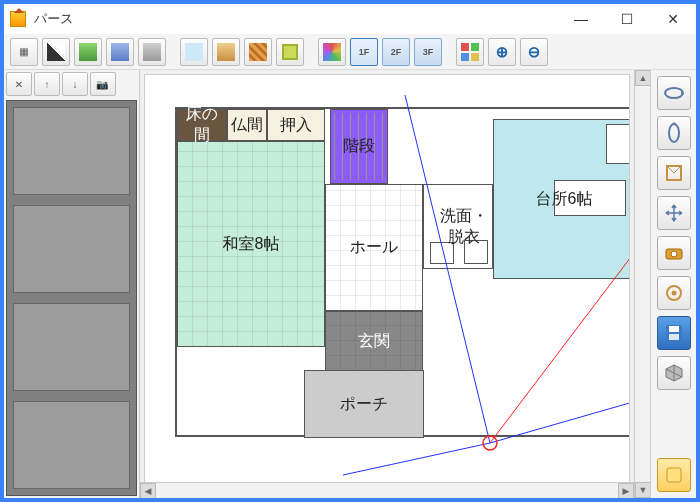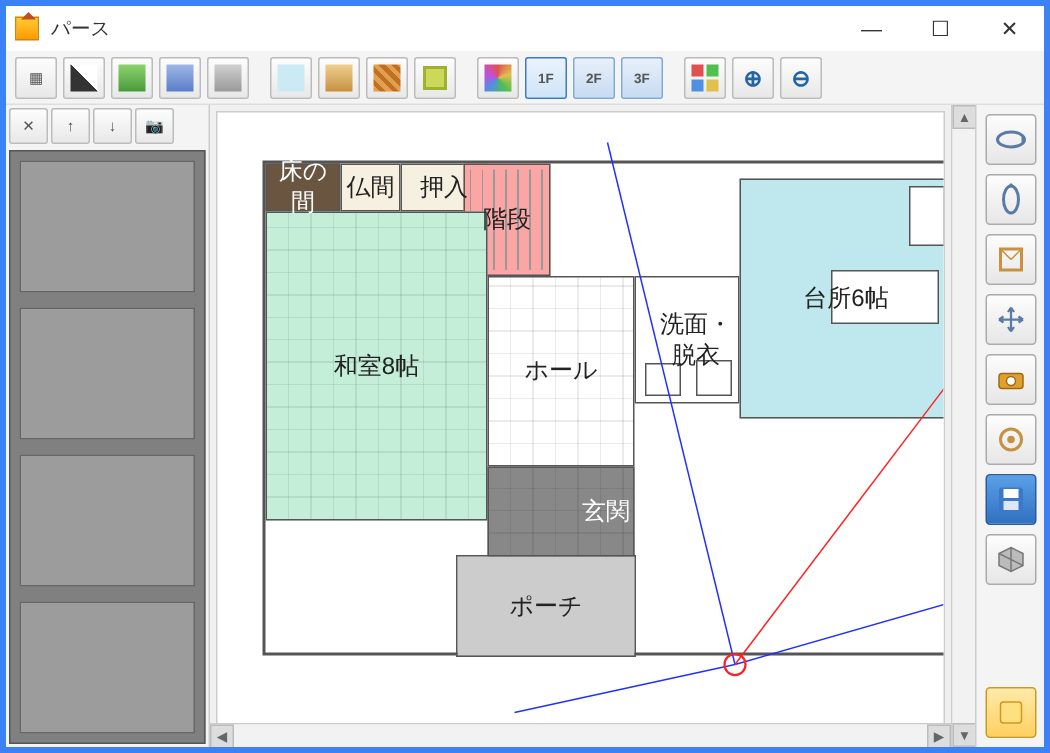--- a/index.html
+++ b/index.html
@@ -34,28 +34,28 @@
   .rightpanel { width: 46px; background:#f4f4f4; border-left:1px solid #ccc; display:flex; flex-direction:column; align-items:center; padding:6px 0; gap:6px;}
   .rbtn{width:34px;height:34px;border:1px solid #aaa;background:linear-gradient(#fdfdfd,#e6e6e6);border-radius:3px;display:flex;align-items:center;justify-content:center;}
   .rbtn.save{background:linear-gradient(#5aa0e8,#3070c0);border-color:#2a5a9a;}
   .rbtn.bottom{background:linear-gradient(#ffeaaa,#ffd060);border-color:#cc9a20;}
   
   .plan { position:absolute; left:30px; top:32px; width:460px; height:330px; border:2px solid #555; background:#fff; }
   .room { position:absolute; border:1.5px solid #555; display:flex; align-items:center; justify-content:center; font-size:16px; color:#222; text-align:center;}
   .tokonoma { left:0;top:0;width:50px;height:32px;background:#6a5540;color:#fff;}
   .butsuma { left:50px;top:0;width:40px;height:32px;background:#f5f0e0;}
   .oshiire { left:90px;top:0;width:58px;height:32px;background:#f5f0e0;}
-  .kaidan { left:132px;top:0;width:58px;height:75px;background:#fca5a5;}
+  .kaidan { left:153px;top:0;width:58px;height:75px;background:#8b5cf6;}
   .toilet { left:206px;top:0;width:40px;height:75px;background:#fff;}
   .yokushitsu{ left:246px;top:0;width:70px;height:75px;background:#eaf2f7;}
   .daidokoro{ left:316px;top:10px;width:142px;height:160px;background:#bfe8ee;}
   .washitsu{ left:0;top:32px;width:148px;height:206px;background:#c4eed8;}
   .hall { left:148px;top:75px;width:98px;height:127px;background:#fff;}
   .senmen{ left:246px;top:75;width:70px;height:85px;background:#fff;}
-  .genkan{ left:148px;top:202px;width:98px;height:60px;background:#888;color:#fff;justify-content:flex-end;}
+  .genkan{ left:148px;top:202px;width:98px;height:60px;background:#888;color:#fff;}
   .ld { left:246px;top:160px;width:212px;height:170px;background:#f7cf7d;}
   .porch { left:128px;top:262px;width:118px;height:66px;background:#ccc;border:none;outline:1.5px solid #555;}
   
   svg.overlay{position:absolute;left:0;top:0;width:100%;height:100%;pointer-events:none;}
   
   .hall::before, .genkan::after, .washitsu::after{content:"";position:absolute;inset:0;background:
     repeating-linear-gradient(0deg,transparent 0 14px,rgba(0,0,0,.08) 14px 15px),
     repeating-linear-gradient(90deg,transparent 0 14px,rgba(0,0,0,.08) 14px 15px);}
   .senmen{top:75px;padding-left:12px;}
   .kaidan::before{content:"";position:absolute;inset:3px;background:repeating-linear-gradient(90deg,#999 0 1px,transparent 1px 8px);}

